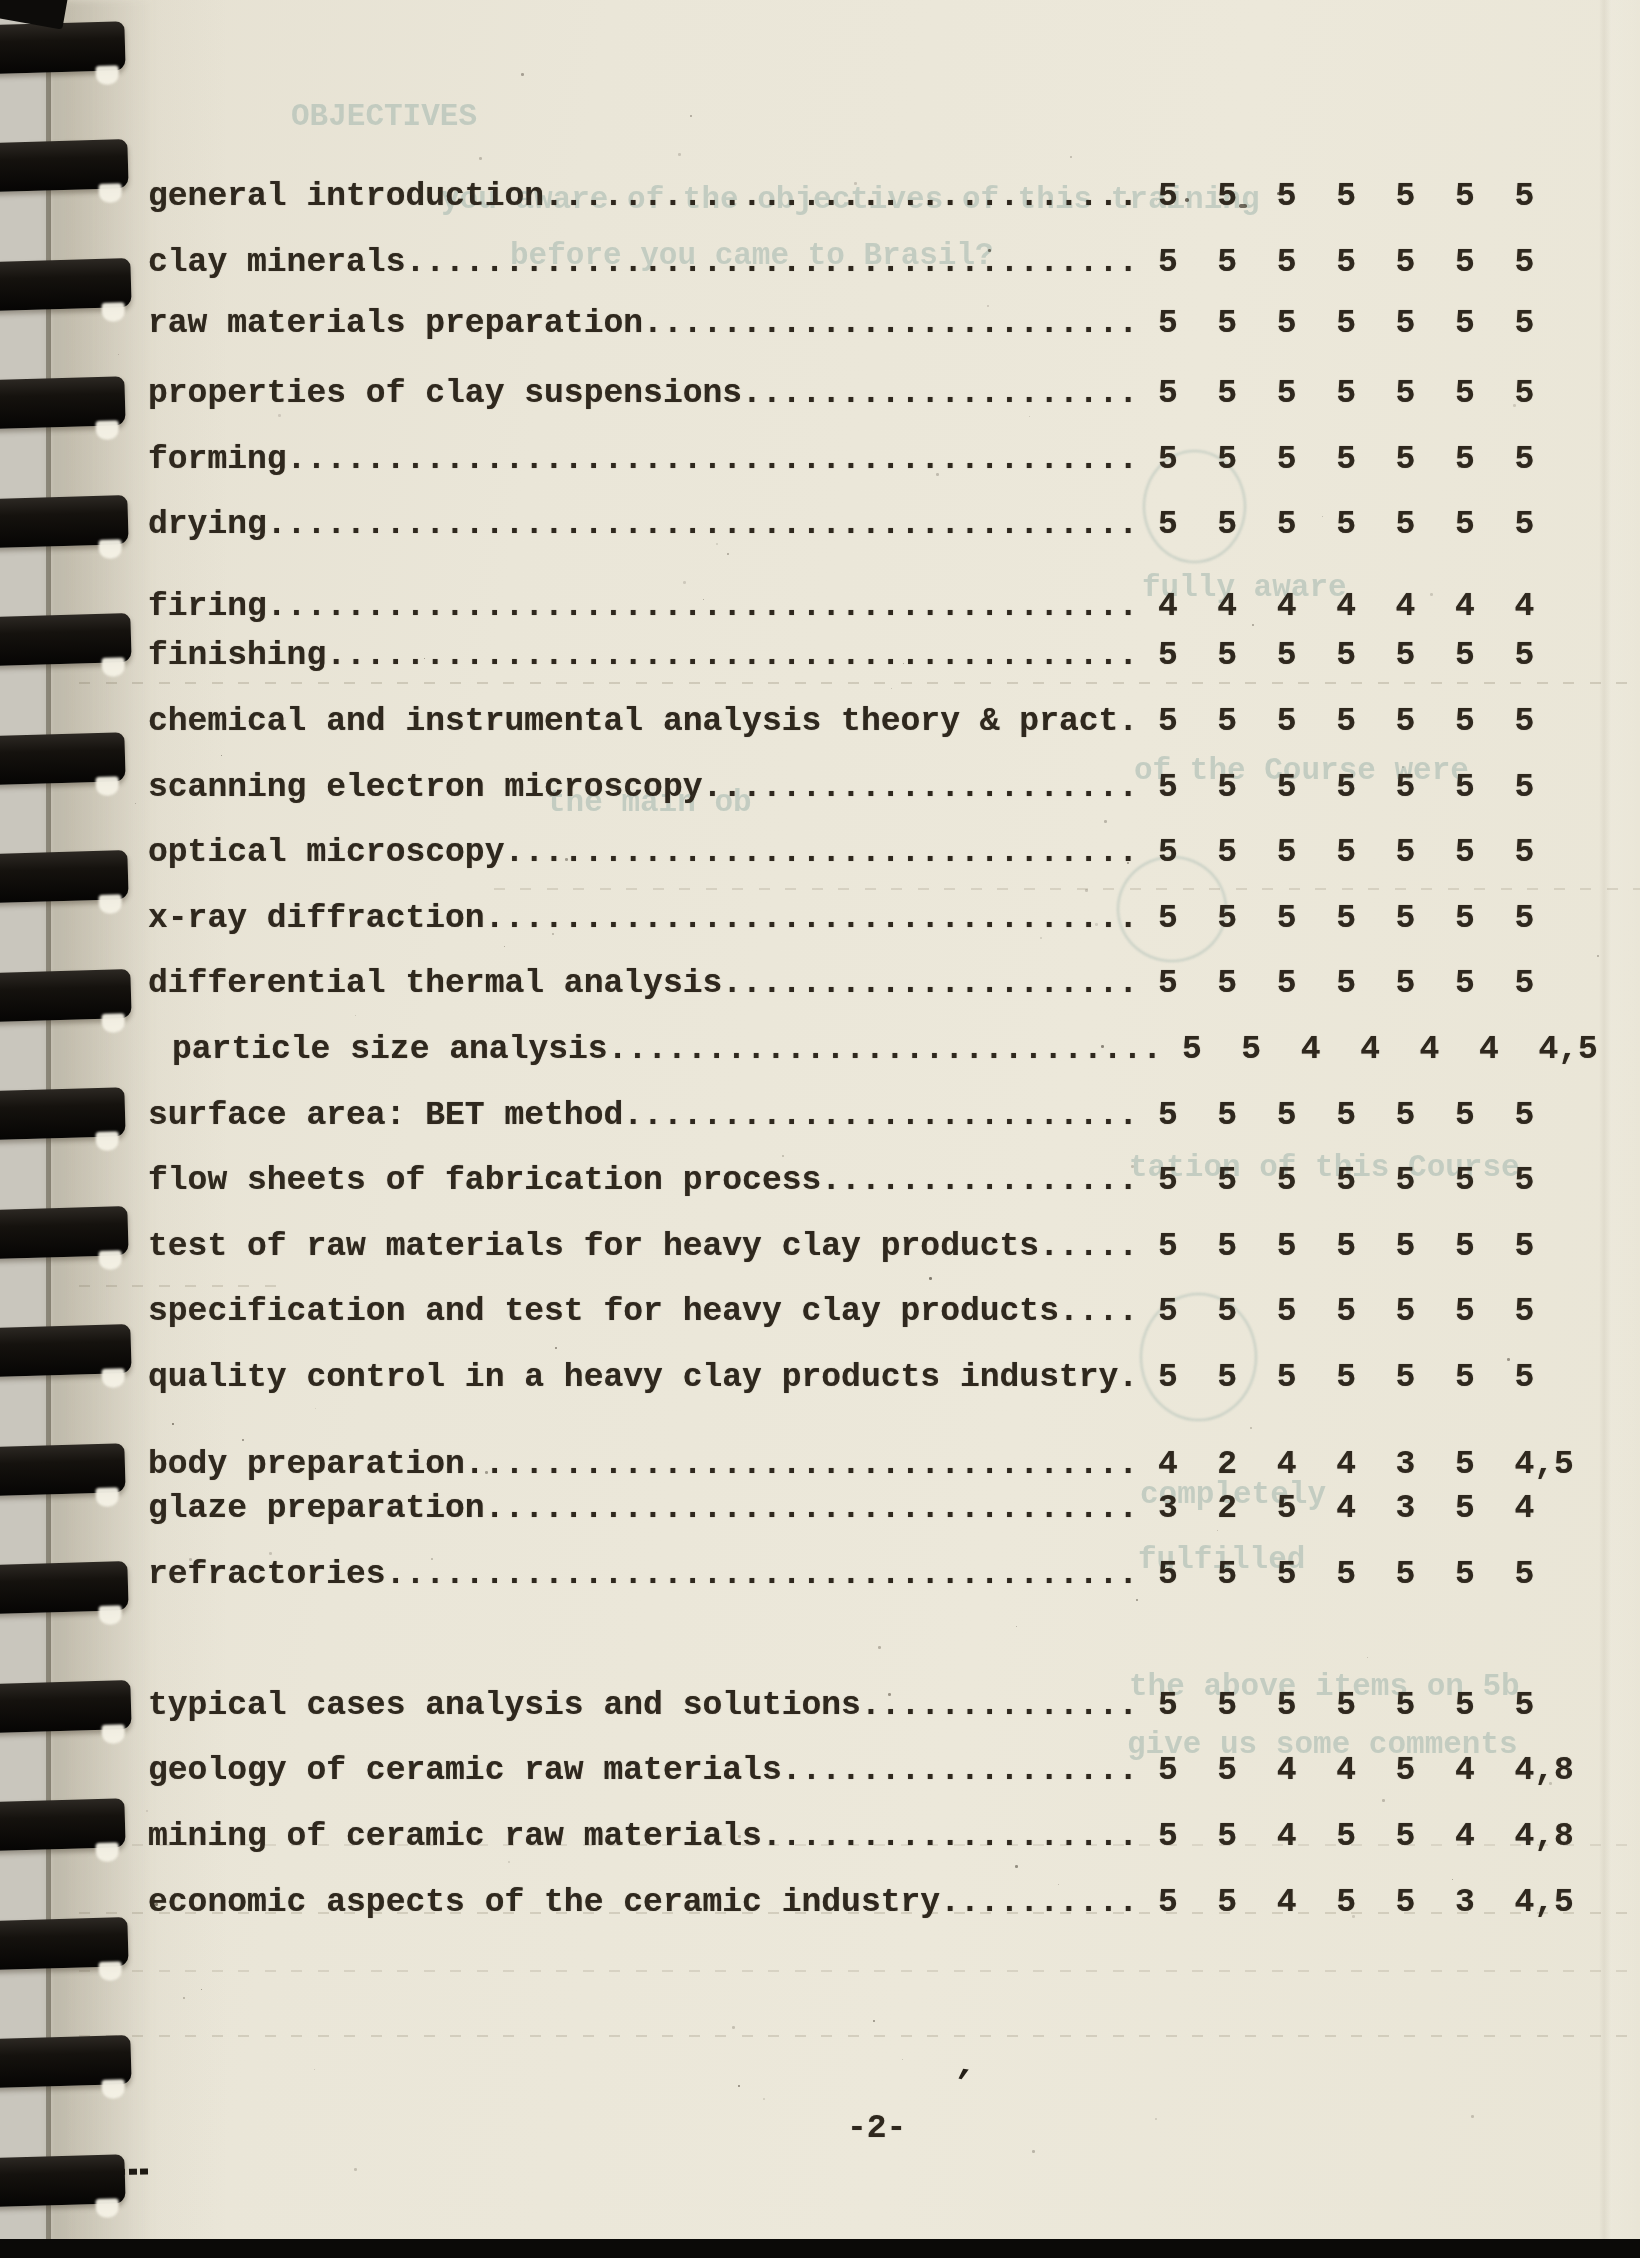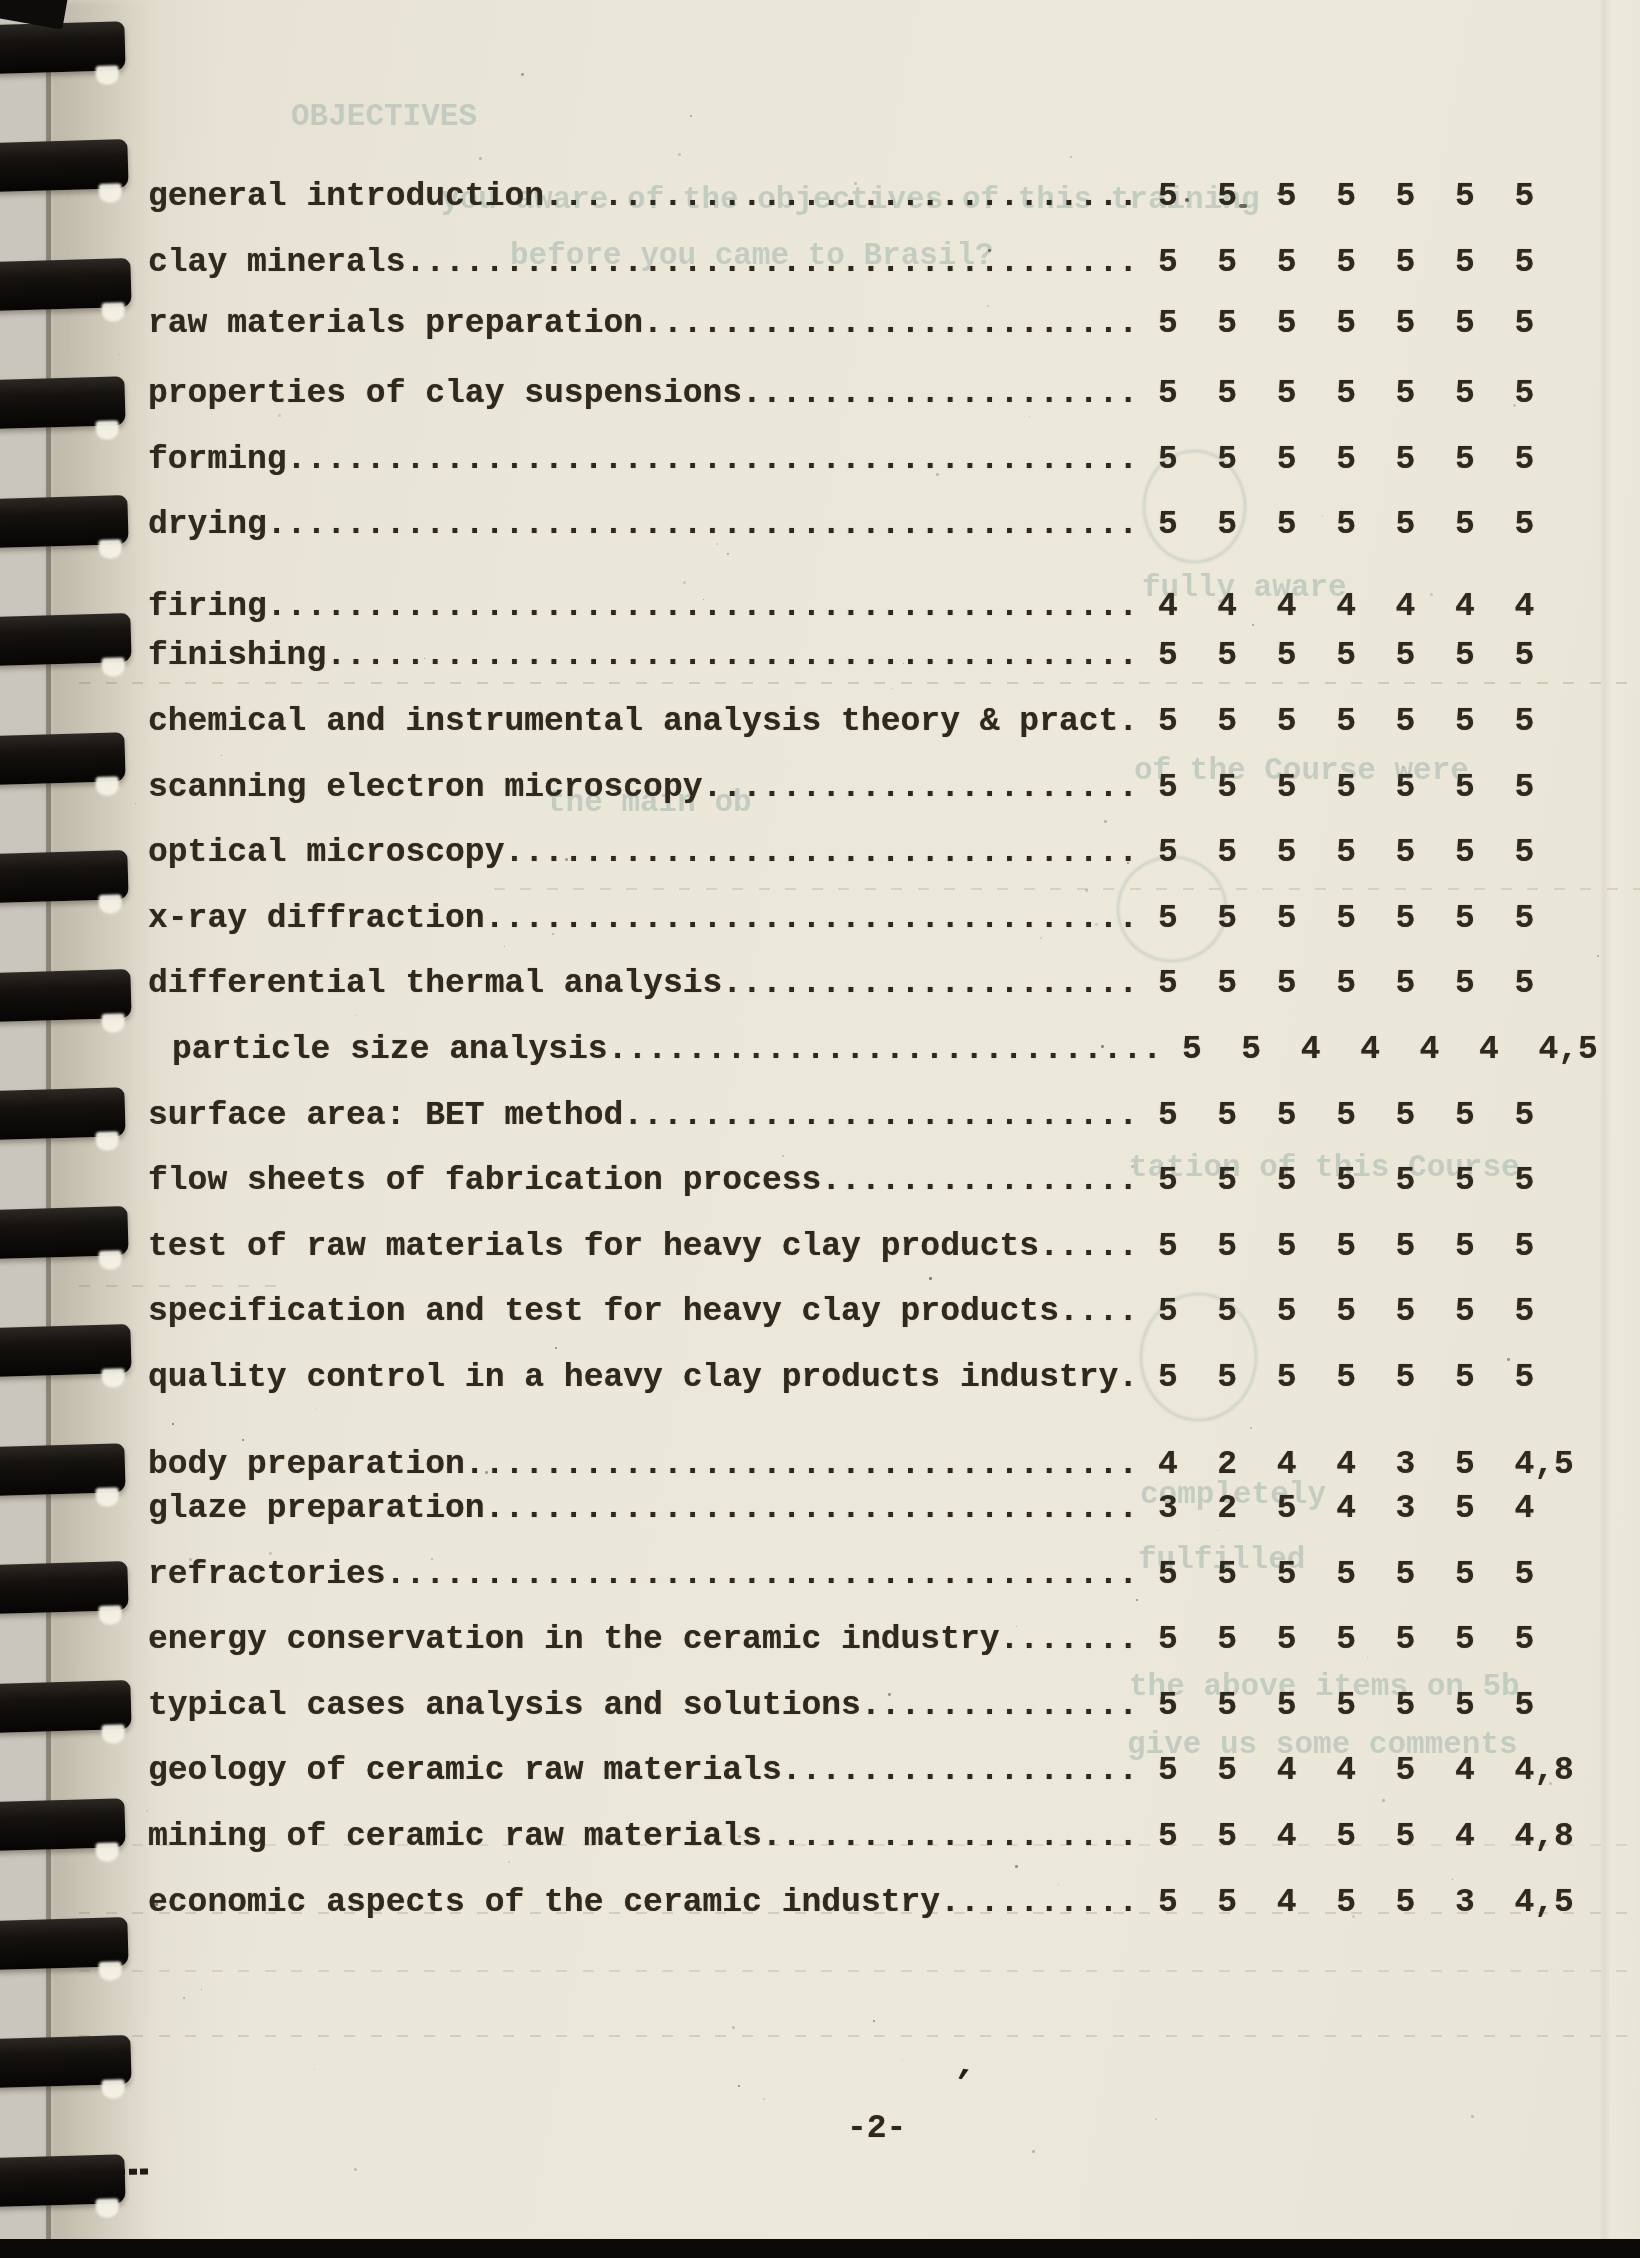--- a/index.html
+++ b/index.html
@@ -136,21 +136,20 @@
       <div class="row" style="top: 965px;">differential thermal analysis..................... 5  5  5  5  5  5  5</div>
       <div class="row" style="top: 1031px; margin-left: 24px;">particle size analysis............................ 5  5  4  4  4  4  4,5</div>
       <div class="row" style="top: 1097px;">surface area: BET method.......................... 5  5  5  5  5  5  5</div>
       <div class="row" style="top: 1162px;">flow sheets of fabrication process................ 5  5  5  5  5  5  5</div>
       <div class="row" style="top: 1228px;">test of raw materials for heavy clay products..... 5  5  5  5  5  5  5</div>
       <div class="row" style="top: 1293px;">specification and test for heavy clay products.... 5  5  5  5  5  5  5</div>
       <div class="row" style="top: 1359px;">quality control in a heavy clay products industry. 5  5  5  5  5  5  5</div>
       <div class="row" style="top: 1424px; margin-top: 22px;">body preparation.................................. 4  2  4  4  3  5  4,5</div>
       <div class="row" style="top: 1490px;">glaze preparation................................. 3  2  5  4  3  5  4</div>
       <div class="row" style="top: 1556px;">refractories...................................... 5  5  5  5  5  5  5</div>
-      <div class="row" style="top: 1621px;">energy conservation in the ceramic industry....... 5  5  5  5  5  5  5</div>
       <div class="row" style="top: 1687px;">typical cases analysis and solutions.............. 5  5  5  5  5  5  5</div>
       <div class="row" style="top: 1752px;">geology of ceramic raw materials.................. 5  5  4  4  5  4  4,8</div>
       <div class="row" style="top: 1818px;">mining of ceramic raw materials................... 5  5  4  5  5  4  4,8</div>
       <div class="row" style="top: 1884px;">economic aspects of the ceramic industry.......... 5  5  4  5  5  3  4,5</div>
     </div>
 
   <div class="page-number">-2-</div>
   <div class="stray-apostrophe">’</div>
   <div class="pen-dashes"></div>
 

